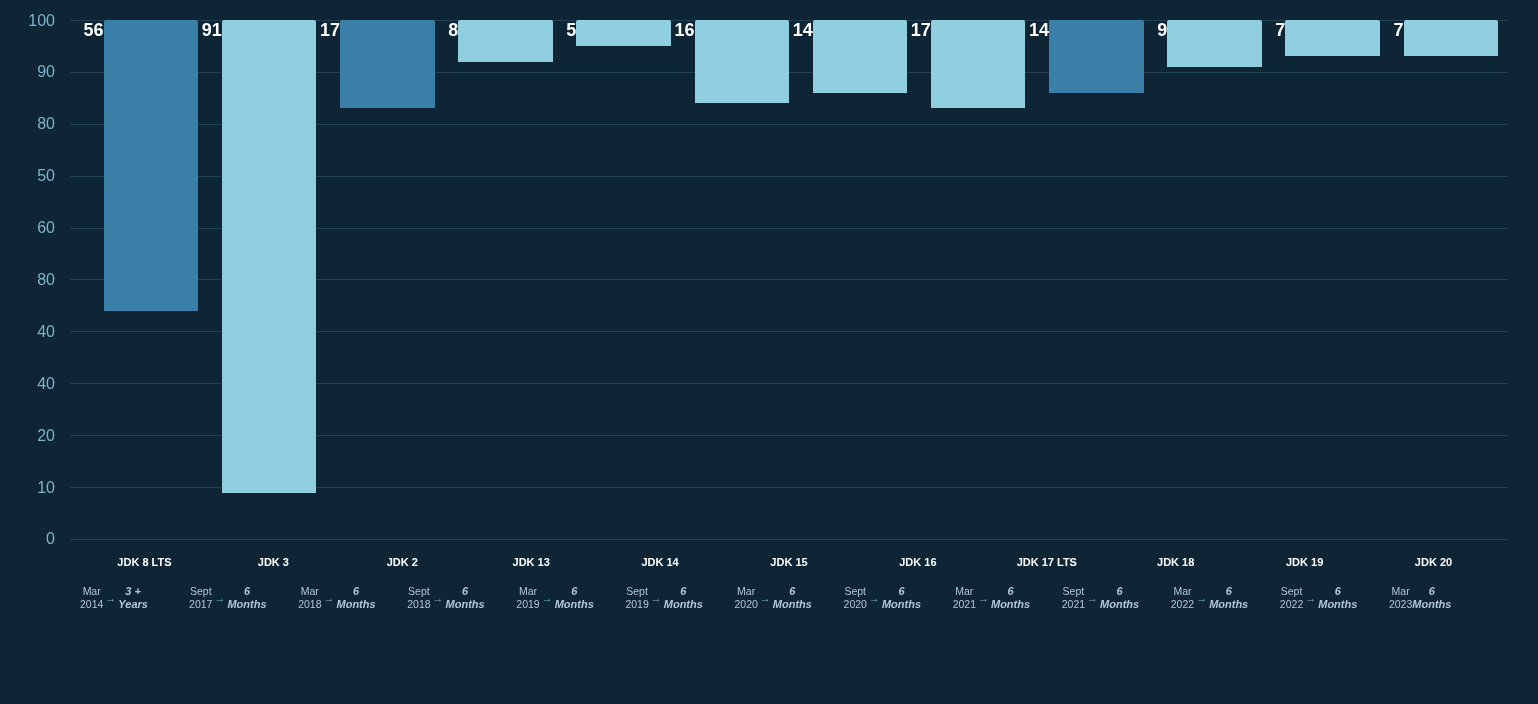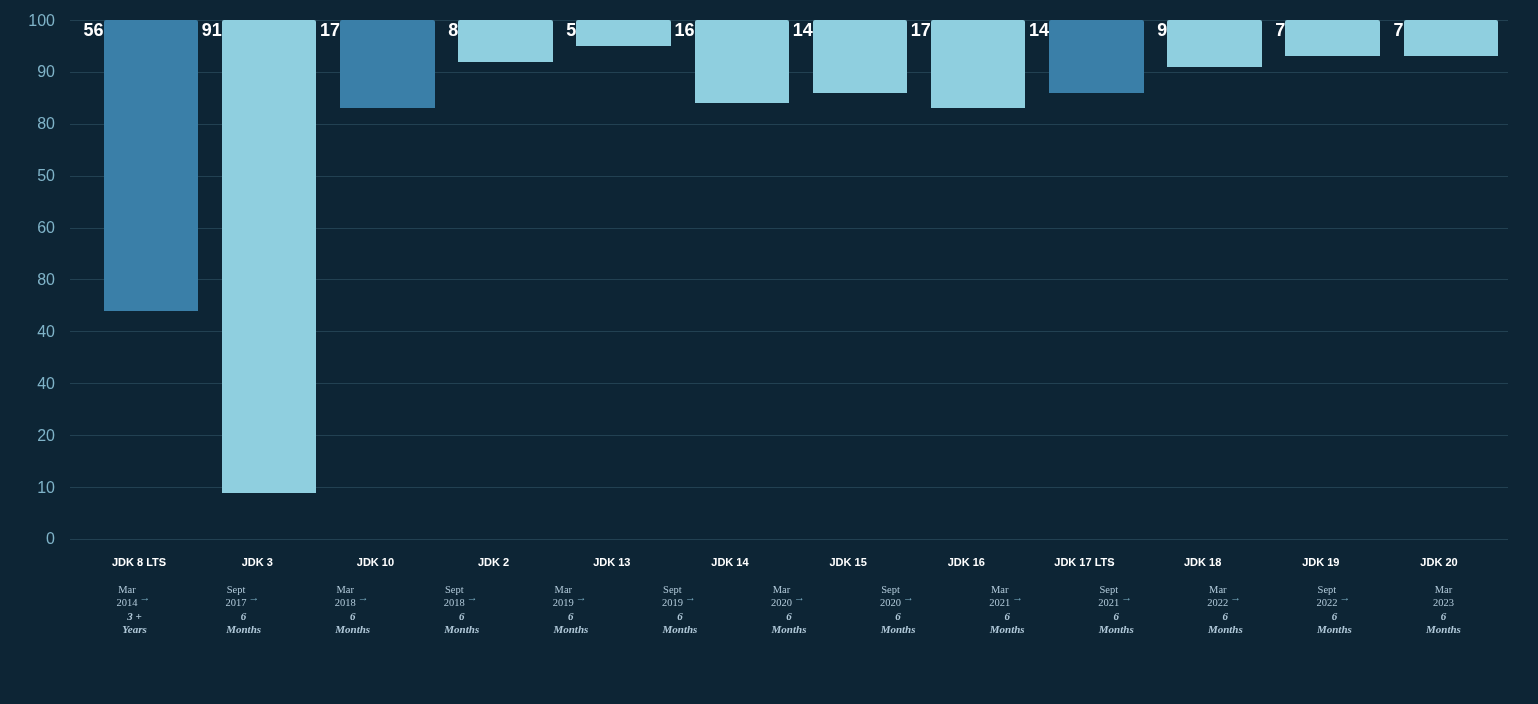--- a/index.html
+++ b/index.html
@@ -122,23 +122,22 @@
       font-weight: 900;
     }
     .bottom-info {
       display: flex;
       padding: 0 10px;
       margin-top: 4px;
     }
     .bottom-item {
       flex: 1;
       display: flex;
-      flex-direction: column;
+      flex-direction: row;
       align-items: center;
-      font-family: Liberation Serif, serif;
     }
     .date-row {
       display: flex;
       align-items: center;
       font-size: 10.5px;
       color: #b0c8d8;
       text-align: center;
       white-space: nowrap;
     }
     .date-text {
@@ -266,23 +265,20 @@
       </div>
 
     <div class="x-axis-area" id="x-axis-labels">
         <div class="x-label">
           <span class="x-label-name lts">JDK 8 LTS</span>
         </div>
         <div class="x-label">
           <span class="x-label-name">JDK 3</span>
         </div>
         <div class="x-label">
-          <span class="x-label-name">JDK 10</span>
-        </div>
-        <div class="x-label">
           <span class="x-label-name">JDK 2</span>
         </div>
         <div class="x-label">
           <span class="x-label-name">JDK 13</span>
         </div>
         <div class="x-label">
           <span class="x-label-name">JDK 14</span>
         </div>
         <div class="x-label">
           <span class="x-label-name">JDK 15</span>

